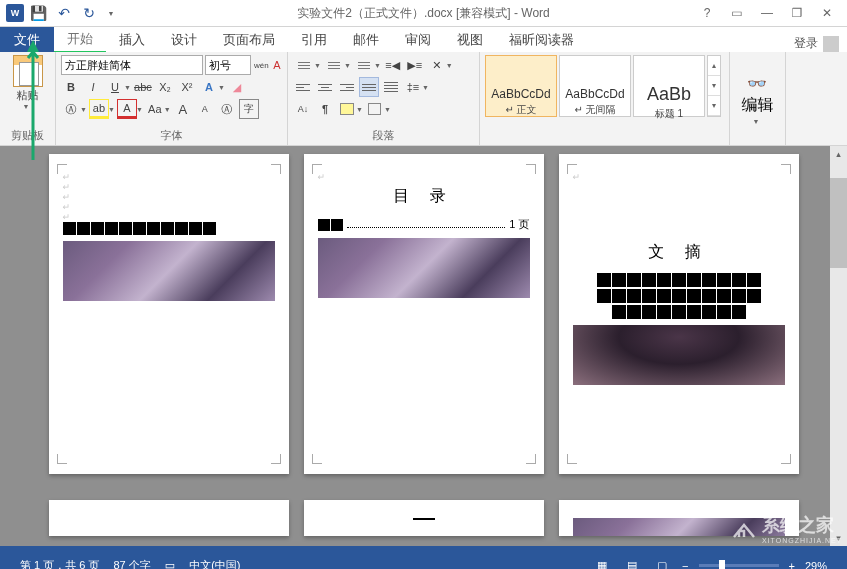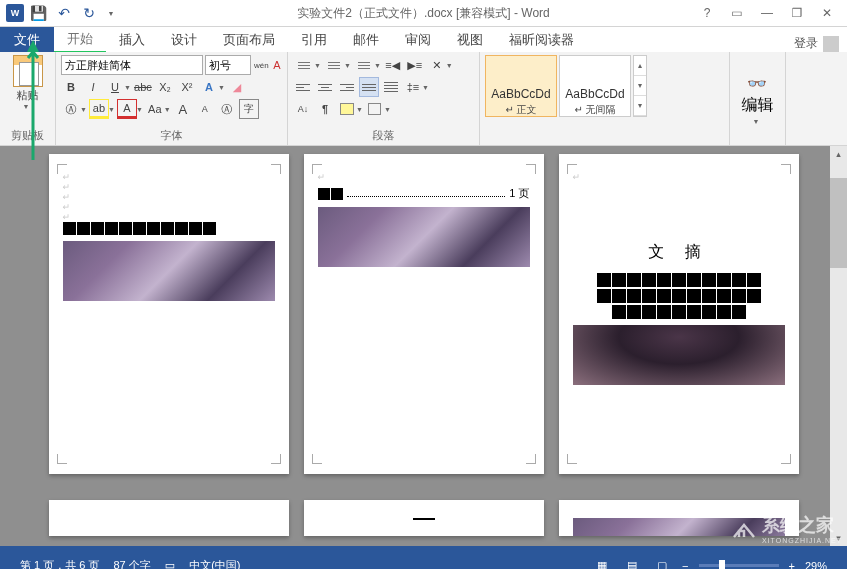--- a/index.html
+++ b/index.html
@@ -275,20 +275,24 @@
     <div class="g-content">
       <div class="styles-gallery">
         <div class="style-item active">
           <div class="style-preview">AaBbCcDd</div>
           <div class="style-name">↵ <span>正文</span></div>
         </div>
         <div class="style-item">
           <div class="style-preview">AaBbCcDd</div>
           <div class="style-name">↵ <span>无间隔</span></div>
         </div>
+        <div class="style-item">
+          <div class="style-preview big">AaBb</div>
+          <div class="style-name">标题 1</div>
+        </div>
         <div class="style-more">
             <span>▴</span>
             <span>▾</span>
             <span>▾</span>
           </div>
       </div>
     </div>
   </div>
 
   <div class="group g-edit">
@@ -328,20 +332,21 @@
         </div>
       <div class="img-placeholder"></div>
     </div>
 
     <div class="page">
       <div class="corner tl"></div>
         <div class="corner tr"></div>
         <div class="corner bl"></div>
         <div class="corner br"></div>
       <div class="ret">↵</div>
+      <div class="toc-title">目 录</div>
       <div class="toc-line">
           <div class="toc-blocks">
             <span></span>
             <span></span>
           </div>
           <div class="toc-dots"></div>
           <span>1 页</span>
         </div>
       <div class="img-placeholder"></div>
     </div>

